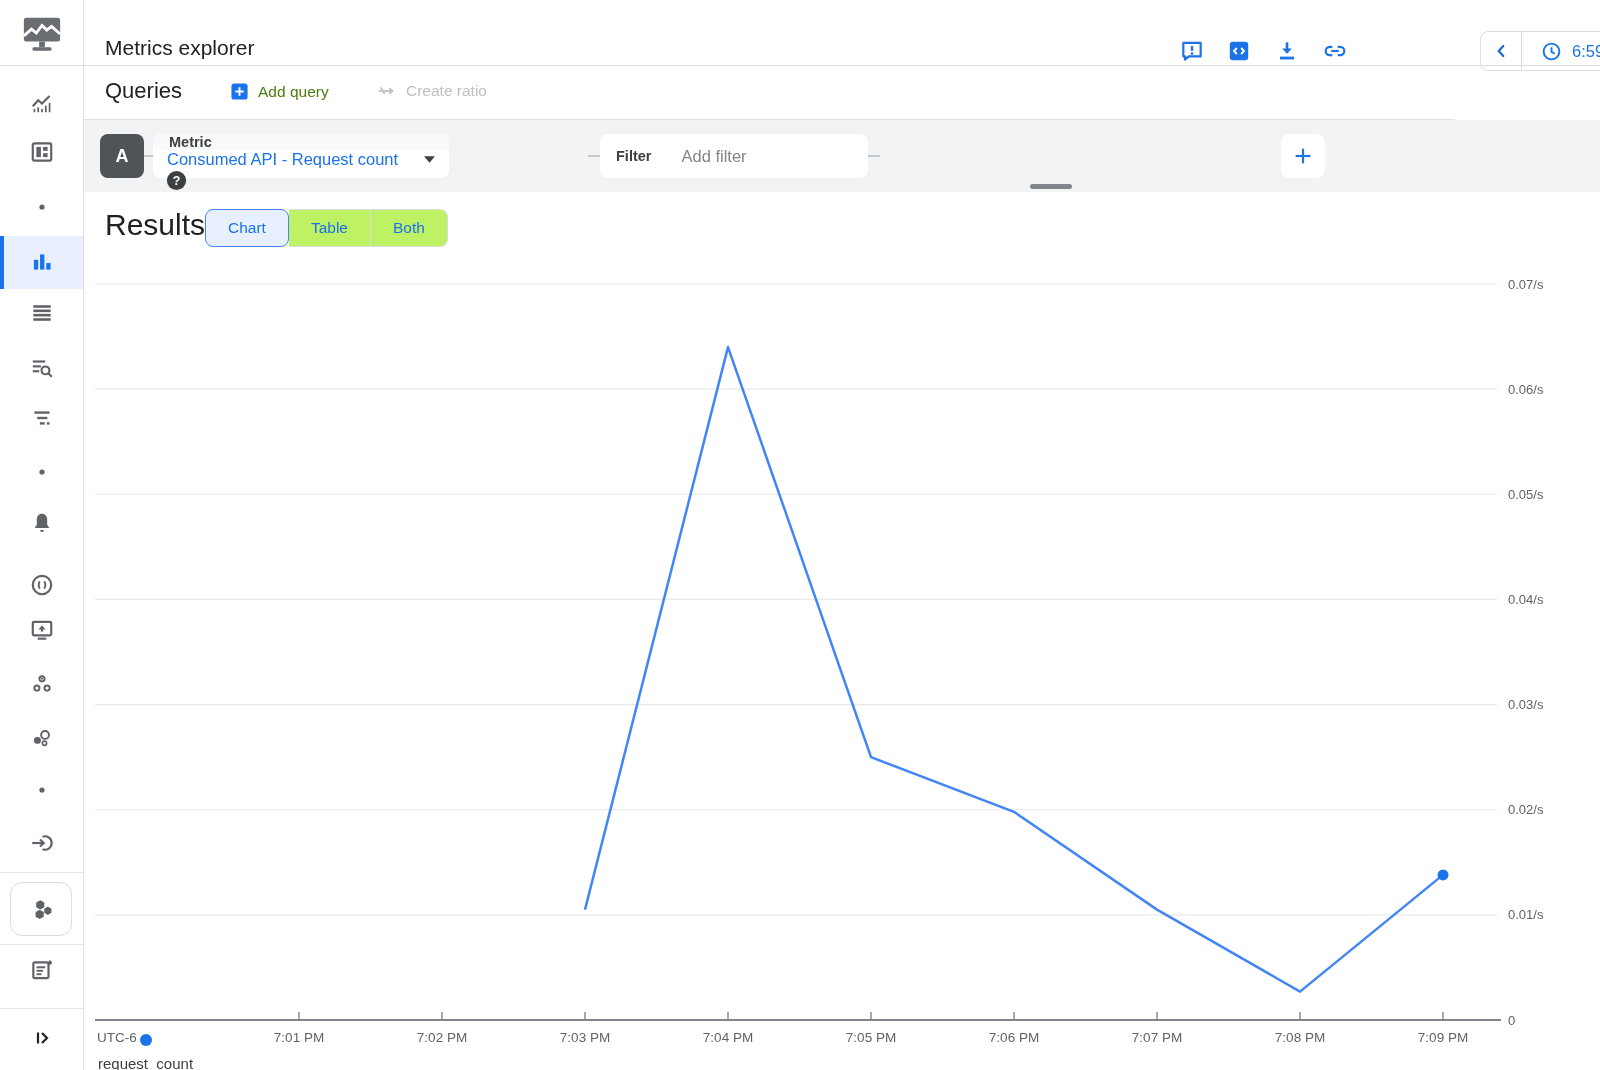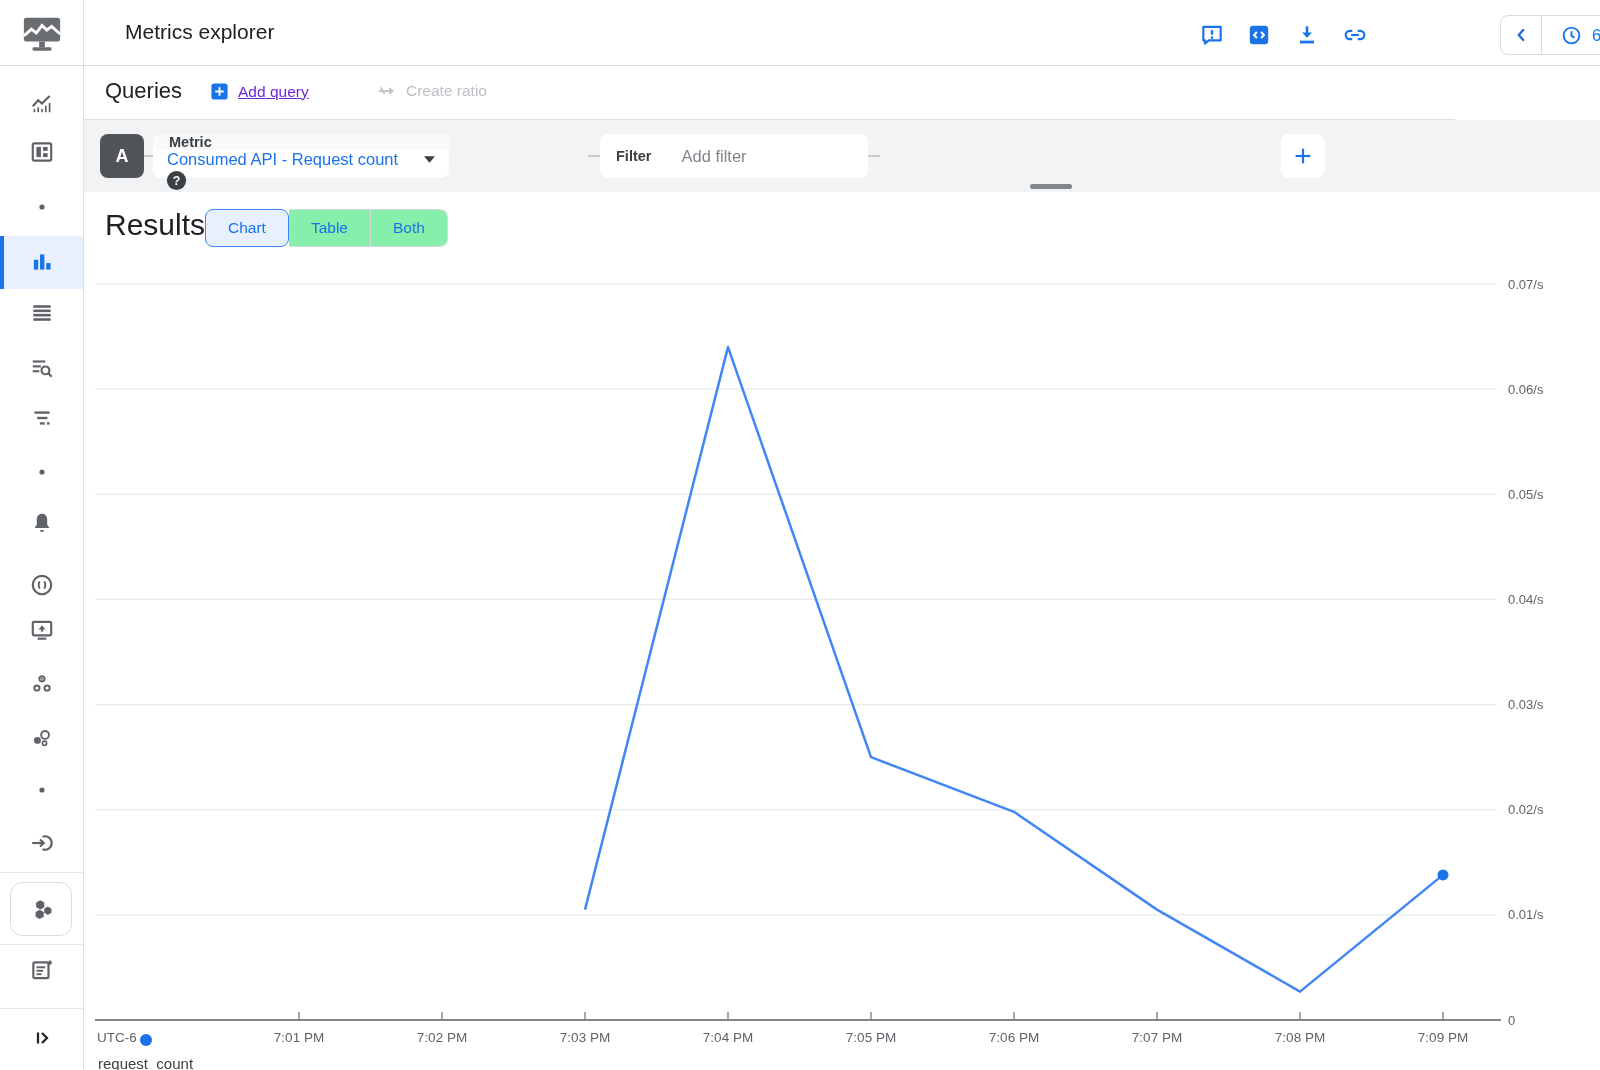--- a/index.html
+++ b/index.html
@@ -10,35 +10,35 @@
   
   #rail{left:0;top:0;width:83px;height:1070px;background:#fff;border-right:1px solid #e0e0e0;z-index:5;}
   .rail-item{position:absolute;left:0;width:83px;height:48px;display:flex;align-items:center;justify-content:center;cursor:pointer;}
   .rail-item svg{display:block;}
   .rail-sel{position:absolute;left:0;width:83px;background:#e8f0fe;}
   .rail-selbar{position:absolute;left:0;width:4px;background:#1a73e8;}
   .rail-div{position:absolute;left:0;width:83px;height:0;border-top:1px solid #e4e6e8;}
   .hexbox{position:absolute;left:10px;width:62px;height:54px;border:1.5px solid #dadce0;border-radius:12px;box-sizing:border-box;}
 
   
-  #header{left:83px;top:0;width:1326px;height:65px;background:#fff;z-index:4;margin-left:20px;}
+  #header{left:83px;top:16px;width:1326px;height:65px;background:#fff;z-index:4;}
   #header-border{left:0;top:65px;width:1600px;height:0;border-top:1px solid #dadce0;z-index:6;}
   #page-title{left:22px;top:20px;font-size:21px;color:#202124;}
   .hdr-icon{position:absolute;top:22px;width:26px;height:26px;cursor:pointer;}
   #time-group{position:absolute;top:15px;left:1397px;width:240px;height:40px;border:1px solid #dadce0;border-radius:8px 0 0 8px;display:flex;align-items:center;box-sizing:border-box;background:#fff;}
   #time-chevron{width:40px;height:100%;display:flex;align-items:center;justify-content:center;cursor:pointer;}
   #time-sep{width:0;height:100%;border-left:1px solid #dadce0;}
   #time-main{display:flex;align-items:center;gap:9px;padding-left:18px;cursor:pointer;}
   #time-text{font-size:16.5px;font-weight:500;color:#1a73e8;white-space:nowrap;}
 
   
   #queries-row{left:83px;top:66px;width:1372px;height:54px;background:#fff;border-bottom:1px solid #e0e0e0;z-index:4;box-sizing:border-box;}
   #queries-title{left:22px;top:12px;font-size:22px;color:#202124;}
   .txt-btn{position:absolute;top:16px;display:flex;align-items:center;gap:9px;font-size:15.5px;font-weight:500;cursor:pointer;}
-  #add-query-btn{left:127px;color:#6d28d9;text-decoration:underline;}
+  #add-query-btn{left:147px;color:#4d7c0f;}
   #create-ratio-btn{left:292px;color:#bdc1c6;cursor:default;}
 
   
   #qb-band{left:83px;top:120px;width:1517px;height:72px;background:#f1f3f4;z-index:4;}
   .qbadge{position:absolute;left:17px;top:14px;width:44px;height:44px;background:#505357;border-radius:8px;
     display:flex;align-items:center;justify-content:center;color:#fff;font-size:18px;font-weight:700;cursor:pointer;}
   .connector{position:absolute;top:35px;height:0;border-top:2px solid #c6cacd;}
   .pill{position:absolute;top:14px;height:44px;background:#fff;border-radius:8px;display:flex;align-items:stretch;box-sizing:border-box;cursor:pointer;}
   .pill-label{display:flex;align-items:center;padding:0 16px;font-size:14.5px;font-weight:700;color:#3c4043;background:#f8f9fa;border-radius:8px 0 0 8px;}
   .pill-value{display:flex;align-items:center;gap:26px;padding:0 14px;font-size:16.5px;}
@@ -49,21 +49,21 @@
   .by-label{display:flex;align-items:center;padding:0 13px;font-size:15px;color:#5f6368;}
   .help-wrap{display:flex;align-items:center;justify-content:center;width:46px;}
   #plus-btn{position:absolute;left:1198px;top:14px;width:44px;height:44px;background:#fff;border-radius:8px;display:flex;align-items:center;justify-content:center;cursor:pointer;}
   #drag-handle{position:absolute;left:1030px;top:184px;width:42px;height:5px;border-radius:3px;background:#80868b;z-index:5;cursor:row-resize;}
 
   
   #results-row{left:83px;top:192px;width:1517px;height:66px;background:#fff;z-index:4;}
   #results-title{left:22px;top:16px;font-size:30px;color:#202124;}
   #view-toggle{position:absolute;left:122px;top:17px;display:flex;height:38px;}
   .vt-btn{display:flex;align-items:center;justify-content:center;padding:0 22px;font-size:15.5px;font-weight:500;color:#1a73e8;
-    background:#86efac;border:1px solid #dadce0;box-sizing:border-box;cursor:pointer;}
+    background:#bef264;border:1px solid #dadce0;box-sizing:border-box;cursor:pointer;}
   .vt-btn.mid{border-left:none;}
   .vt-btn.last{border-left:none;border-radius:0 8px 8px 0;}
   .vt-btn.selected{background:#e8f0fe;border:1.5px solid #4285f4;border-radius:8px;}
 
   
   #chart-svg{position:absolute;left:0;top:0;z-index:1;}
   #legend{position:absolute;left:98px;top:1034px;display:flex;align-items:center;gap:9px;z-index:2;flex-direction:column;}
   #legend-dot{width:12px;height:12px;border-radius:50%;}
   #legend-label{font-size:15px;color:#3c4043;}
 </style>

